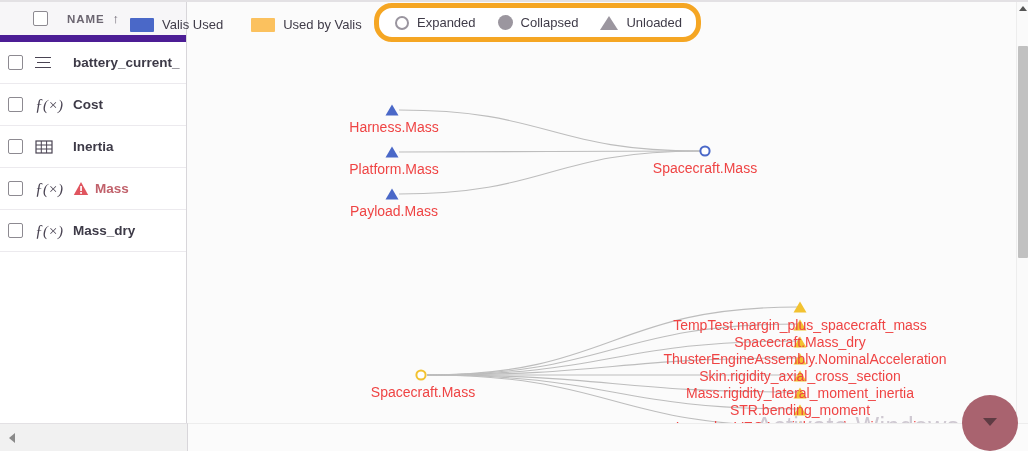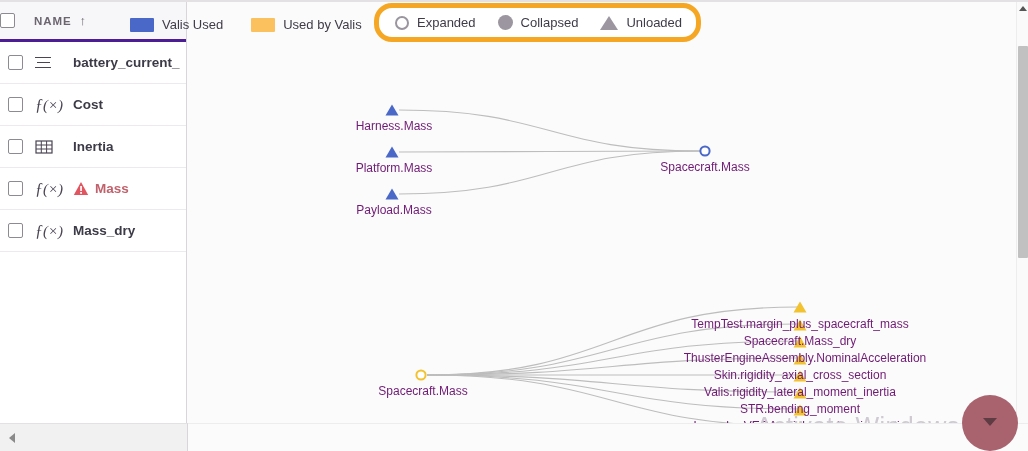--- a/index.html
+++ b/index.html
@@ -27,22 +27,22 @@
     position: absolute; left: 0; top: 2px;
     width: 187px; height: 421px;
     background: #ffffff;
     border-right: 1px solid #d8d6da;
     overflow: hidden;
   }
   .grid-header {
     display: flex; align-items: center;
     height: 40px;
     background: #f7f6f8;
-    border-bottom: 3px solid #4c1d95;
-    padding-left: 0;
+    border-bottom: 7px solid #4c1d95;
+    padding-left: 33px;
   }
   .grid-header .hdr-label {
     font-size: 11.5px;
     letter-spacing: .9px;
     color: #6b6570;
     font-weight: 600;
     margin-left: 19px;
   }
   .sort-arrow {
     margin-left: 8px; color: #6b6570;
@@ -93,22 +93,22 @@
   #canvas {
     position: absolute; left: 188px; top: 2px;
     width: 828px; height: 421px;
     background: #fbfbfb;
     overflow: hidden;
   }
   #graph-svg { position: absolute; left: 0; top: 0; }
 
   .node-label {
     position: absolute;
-    font-size: 12px;
-    color: #701a75;
+    font-size: 14px;
+    color: #ef4444;
     white-space: nowrap;
   }
   .node-label.center { transform: translateX(-50%); }
 
   
   #legend {
     position: absolute; left: 130px; top: 17px;
     display: flex; align-items: flex-start;
     gap: 10px;
     z-index: 5;
@@ -319,21 +319,21 @@
 
     <div id="labels">
         <div class="node-label center" style="left: 206px; top: 117px;">Harness.Mass</div>
         <div class="node-label center" style="left: 206px; top: 159px;">Platform.Mass</div>
         <div class="node-label center" style="left: 206px; top: 201px;">Payload.Mass</div>
         <div class="node-label center" style="left: 517px; top: 158px;">Spacecraft.Mass</div>
         <div class="node-label center" style="left: 612px; top: 315px;">TempTest.margin_plus_spacecraft_mass</div>
         <div class="node-label center" style="left: 612px; top: 332px;">Spacecraft.Mass_dry</div>
         <div class="node-label center" style="left: 588px; top: 349px; margin-left: 29px;">ThusterEngineAssembly.NominalAcceleration</div>
         <div class="node-label center" style="left: 612px; top: 366px;">Skin.rigidity_axial_cross_section</div>
-        <div class="node-label center" style="left: 612px; top: 383px;">Valis.rigidity_lateral_moment_inertia</div>
+        <div class="node-label center" style="left: 612px; top: 383px;">Mass.rigidity_lateral_moment_inertia</div>
         <div class="node-label center" style="left: 612px; top: 400px;">STR.bending_moment</div>
         <div class="node-label center" style="left: 612px; top: 417px;">LauncherVEGA.axial_acceleration_ratio</div>
         <div class="node-label center" style="left: 235px; top: 382px;">Spacecraft.Mass</div>
       </div>
   </div>
 
   <div id="legend">
       <div class="legend-item">
         <span class="sw" style="background:#4a68c8"></span>
         <span class="txt">Valis Used</span>

